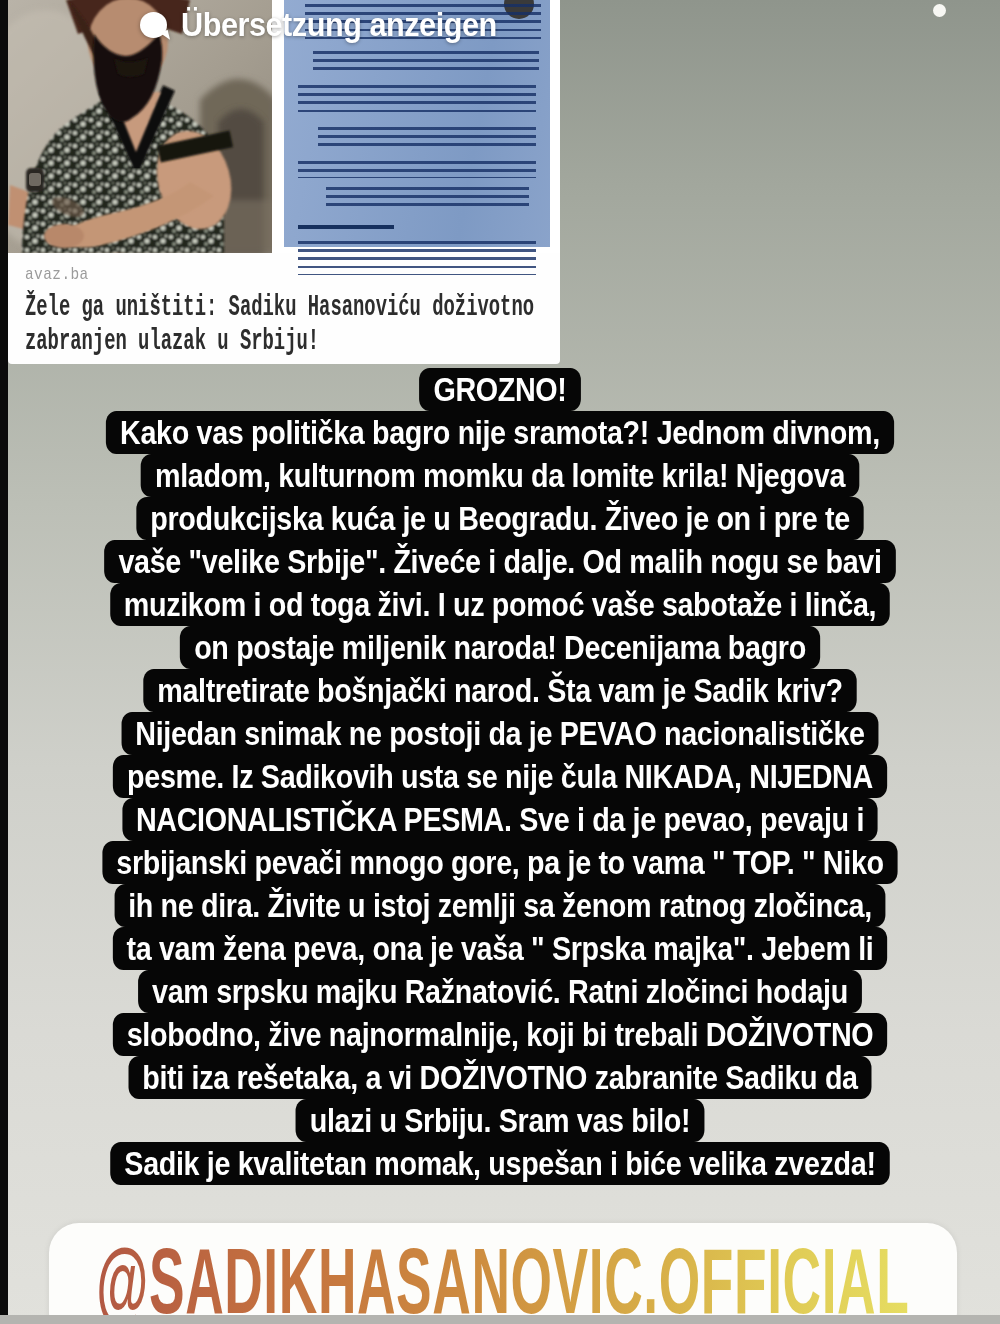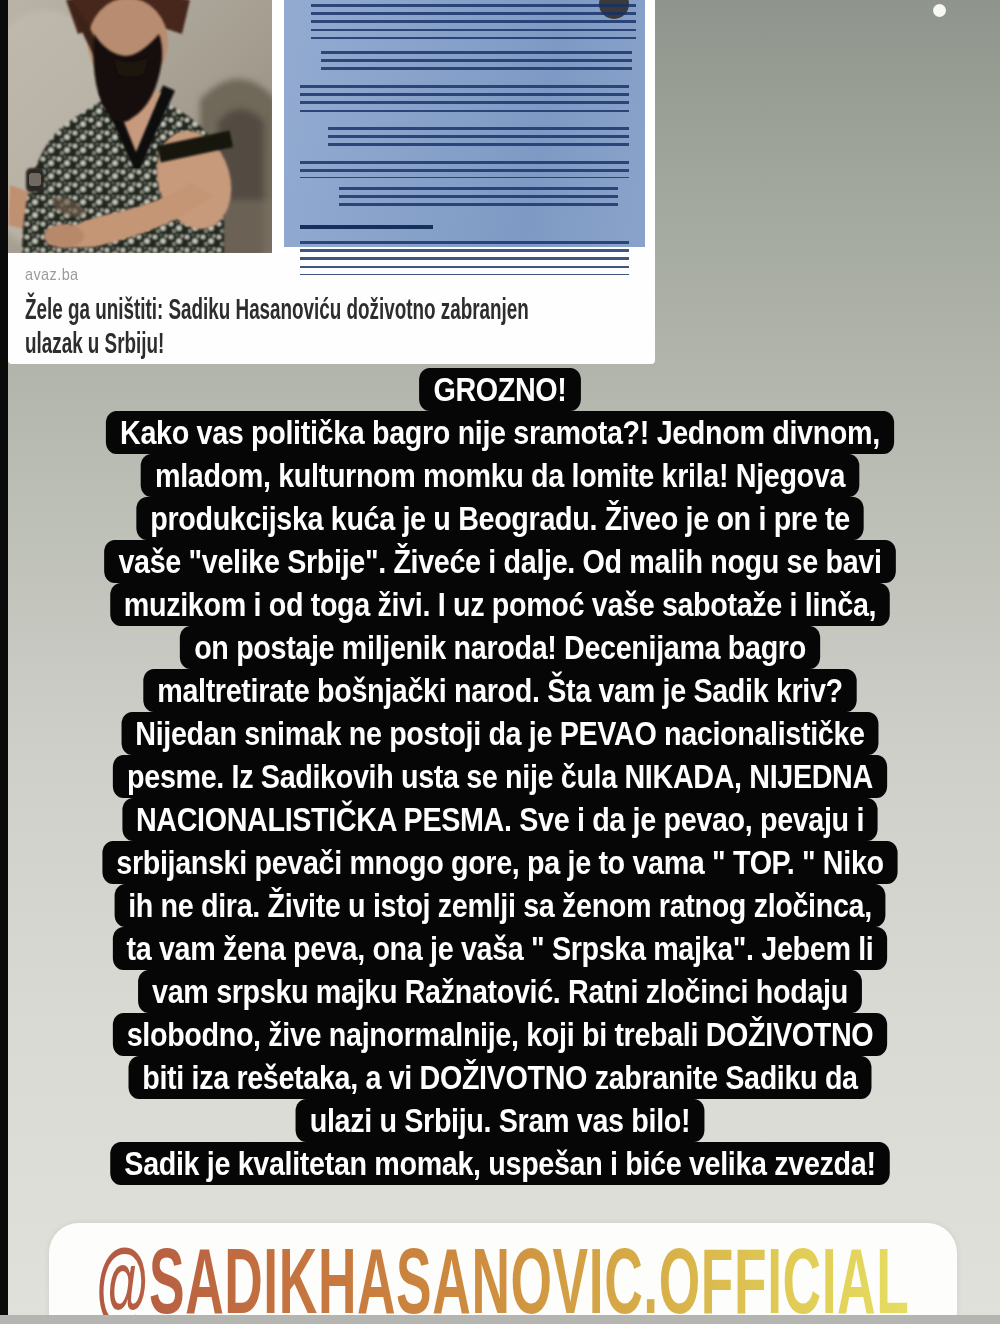--- a/index.html
+++ b/index.html
@@ -6,21 +6,21 @@
   body { background:#444; font-family:"Liberation Sans", sans-serif; }
   .canvas {
     position:relative; width:1000px; height:1324px; overflow:hidden;
     background:linear-gradient(180deg,#8f958c 0%,#a2a79d 14%,#bcbfb6 38%,#cfd0ca 58%,#dadad5 78%,#e1e1dc 100%);
   }
   .left-strip { position:absolute; left:0; top:0; width:8px; height:1324px; background:#0b0b0b; z-index:30; }
   .bottom-strip { position:absolute; left:0; bottom:0; width:1000px; height:9px; background:#b4b4b0; z-index:40; }
   .white-dot { position:absolute; left:933px; top:4px; width:13px; height:13px; border-radius:50%; background:#f7f7f3; filter:blur(.6px); z-index:25; }
 
   
-  .link-card { position:absolute; left:8px; top:0; width:647px; height:364px; background:#fefefe; border-radius:0 0 4px 4px; overflow:hidden; z-index:5; }
+  .link-card { position:absolute; left:8px; top:0; width:552px; height:364px; background:#fefefe; border-radius:0 0 4px 4px; overflow:hidden; z-index:5;font-family:Liberation Mono, monospace; }
   .media { position:relative; height:253px; display:flex; background:#fff; }
   .photo { width:264px; height:253px; flex:0 0 auto; }
   .doc-wrap { flex:1; margin:0 10px 6px 12px; position:relative; background:linear-gradient(100deg,#93abd1,#7e9ac4 70%,#8aa3ca); overflow:visible; }
   .doc-inner { position:absolute; inset:4px 6px 6px 6px; filter:blur(.7px); }
   .doc-par { background:repeating-linear-gradient(180deg, rgba(23,48,102,.82) 0 2.6px, rgba(0,0,0,0) 2.6px 8.2px); }
   .doc-circle { position:absolute; right:16px; top:-11px; width:30px; height:30px; border-radius:50%; background:#3a3a3a; filter:blur(.6px); }
   .caption { padding:12px 0 0 17px; }
   .caption-source { color:#9b9b9b; font-size:17px; font-weight:400; transform:scaleX(.85); transform-origin:left center; letter-spacing:.5px; }
   .caption-headline { margin-top:7px; width:800px; color:#2d2d2d; font-size:29px; font-weight:700; line-height:34px; transform:scaleX(.65); transform-origin:left top; letter-spacing:0; }
 
@@ -124,20 +124,24 @@
         </div>
       </div>
     </div>
 
     <div class="caption">
       <div class="caption-source">avaz.ba</div>
       <div class="caption-headline">Žele ga uništiti: Sadiku Hasanoviću doživotno zabranjen ulazak u Srbiju!</div>
     </div>
   </div>
 
+  <div class="translate">
+    <span class="bubble"></span>
+    <span class="translate-label">Übersetzung anzeigen</span>
+  </div>
 
   <div class="white-dot"></div>
 
   <div class="story-text">
       <span class="pill">GROZNO!</span>
       <span class="pill">Kako vas politička bagro nije sramota?! Jednom divnom,</span>
       <span class="pill">mladom, kulturnom momku da lomite krila! Njegova</span>
       <span class="pill">produkcijska kuća je u Beogradu. Živeo je on i pre te</span>
       <span class="pill">vaše "velike Srbije". Živeće i dalje. Od malih nogu se bavi</span>
       <span class="pill">muzikom i od toga živi. I uz pomoć vaše sabotaže i linča,</span>

